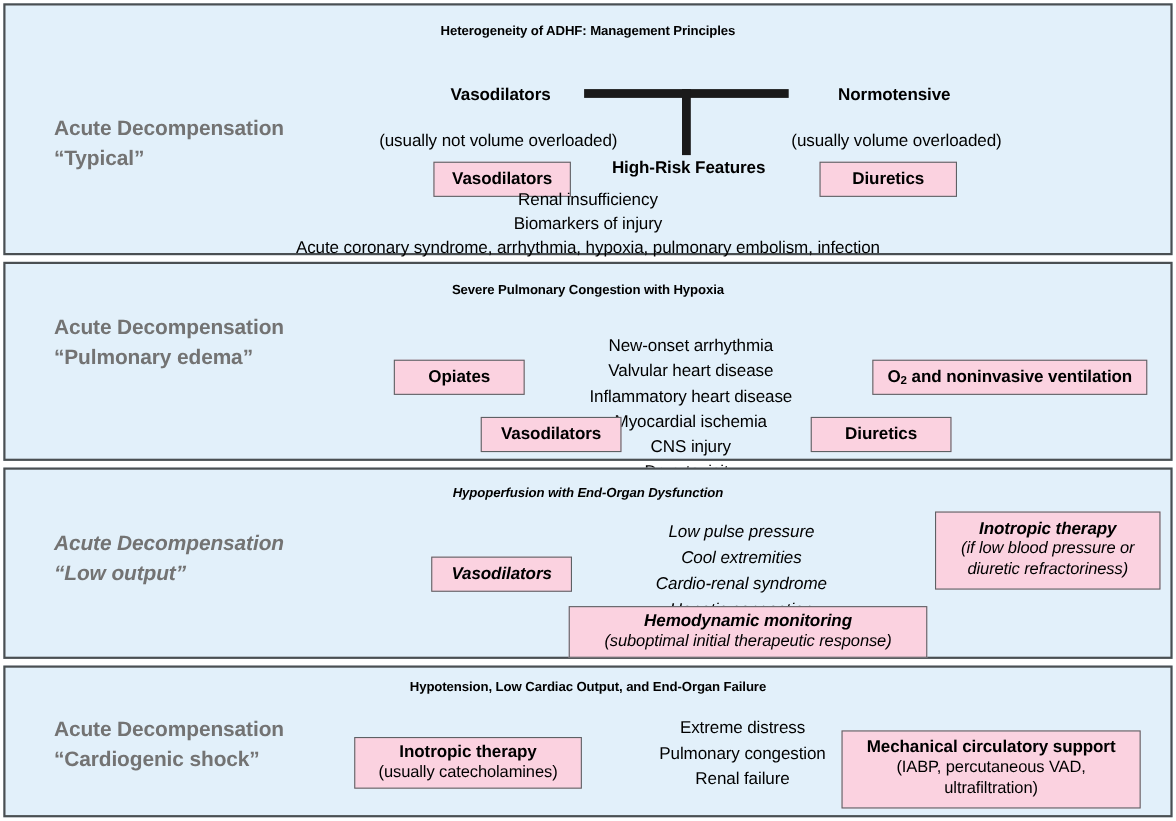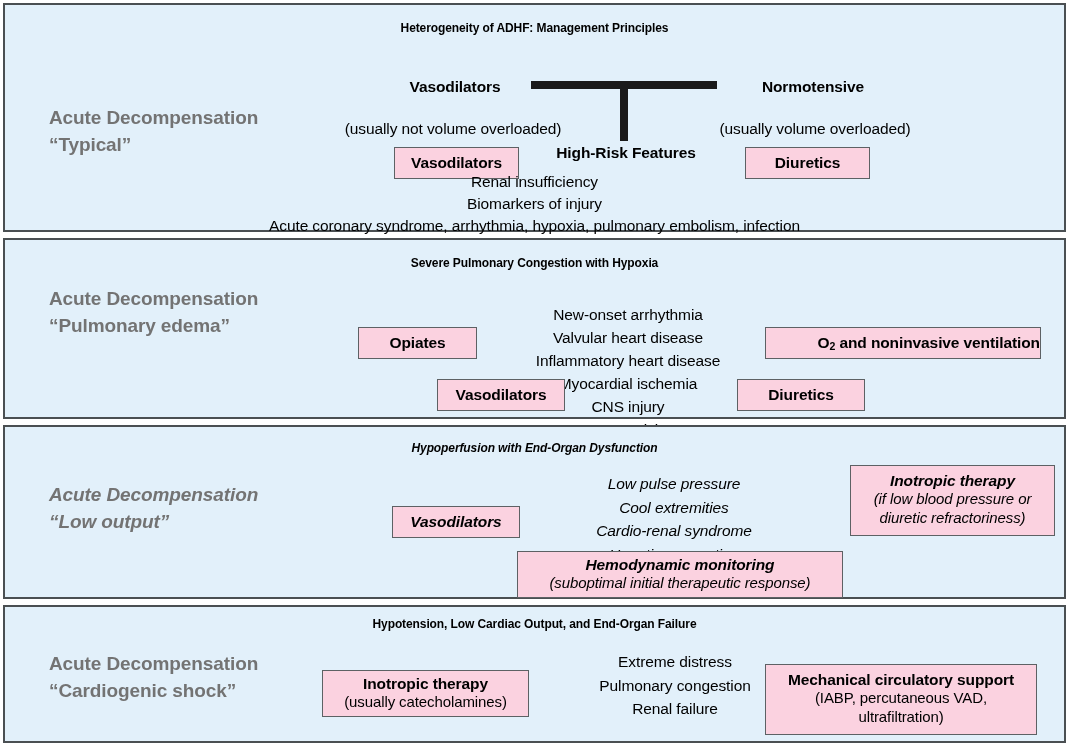--- a/index.html
+++ b/index.html
@@ -165,21 +165,21 @@
       <div>Inflammatory heart disease</div>
       <div>Myocardial ischemia</div>
       <div>CNS injury</div>
       <div>Drug toxicity</div>
     </div>
 
     <div class="pinkbox" style="left:353px; top:87px; width:119px; height:32px;">
       <div class="b-title">Opiates</div>
     </div>
 
-    <div class="pinkbox" style="left:760px; top:87px; width:276px; height:32px;align-items:flex-end;">
+    <div class="pinkbox" style="left:788px; top:87px; width:250px; height:32px;">
       <div class="b-title">O<sub>2</sub> and noninvasive ventilation</div>
     </div>
 
     <div class="pinkbox" style="left:432px; top:139px; width:128px; height:32px;">
       <div class="b-title">Vasodilators</div>
     </div>
 
     <div class="pinkbox" style="left:732px; top:139px; width:128px; height:32px;">
       <div class="b-title">Diuretics</div>
     </div>

